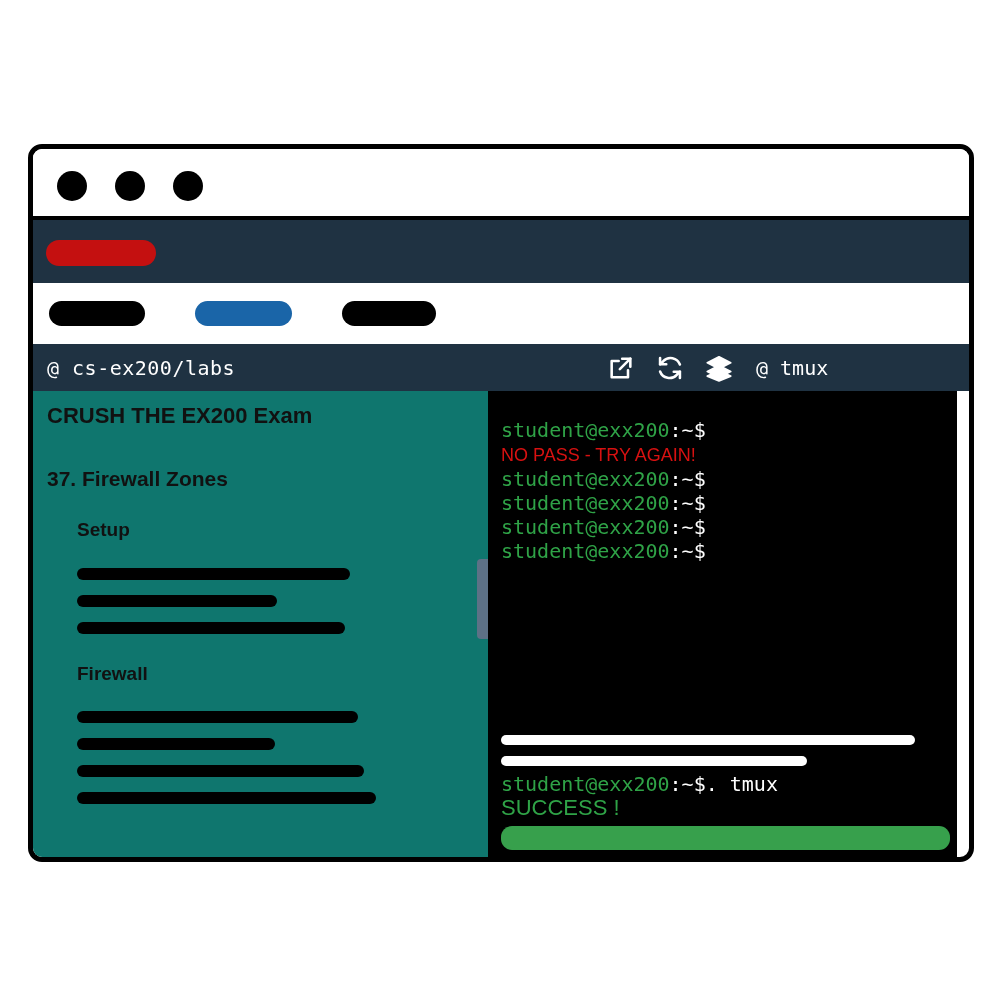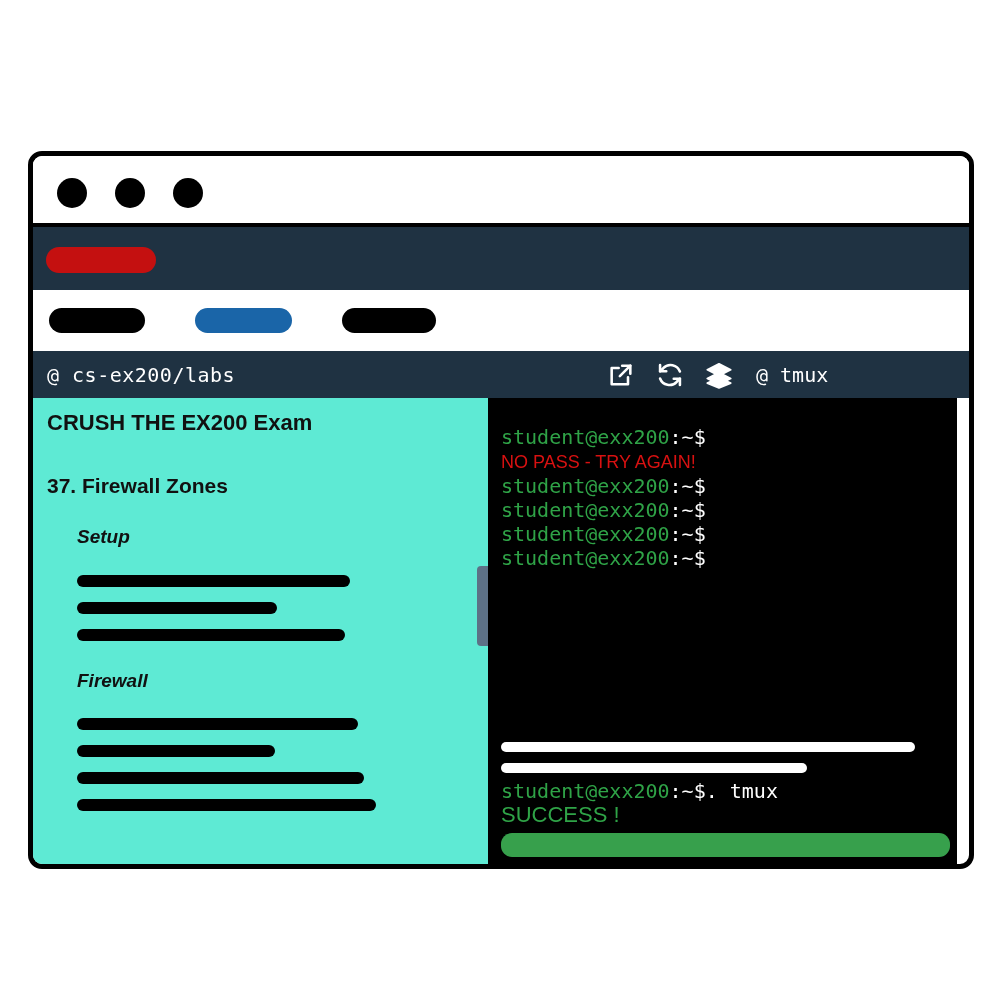--- a/index.html
+++ b/index.html
@@ -23,21 +23,20 @@
     position: absolute;
     left: 28px;
     top: 144px;
     width: 946px;
     height: 718px;
     background: #ffffff;
     border: 5px solid #000000;
     border-radius: 14px;
     box-sizing: border-box;
     overflow: hidden;
-    margin-top: 7px;
   }
 
   
   .titlebar {
     position: absolute;
     left: 0; top: 0;
     width: 100%;
     height: 71px;
     background: #ffffff;
     border-bottom: 4px solid #000000;
@@ -141,21 +140,21 @@
     width: 100%;
     height: 466px;
   }
 
   
   .doc-pane {
     position: absolute;
     left: 0; top: 0;
     width: 467px;
     height: 100%;
-    background: #5eead4;
+    background: #0f766e;
     overflow: hidden;
   }
   .doc-title {
     position: absolute;
     left: 14px;
     top: 12px;
     font-size: 22px;
     font-weight: 700;
     color: #111111;
     white-space: nowrap;
@@ -169,21 +168,20 @@
     color: #111111;
     white-space: nowrap;
   }
   .sub-head {
     position: absolute;
     left: 44px;
     font-size: 19px;
     font-weight: 700;
     color: #111111;
     white-space: nowrap;
-    font-style: italic;
   }
   .sub-head.setup   { top: 128px; }
   .sub-head.summary { top: 272px; }
 
   .redact {
     position: absolute;
     left: 44px;
     height: 12px;
     border-radius: 6px;
     background: #000000;

